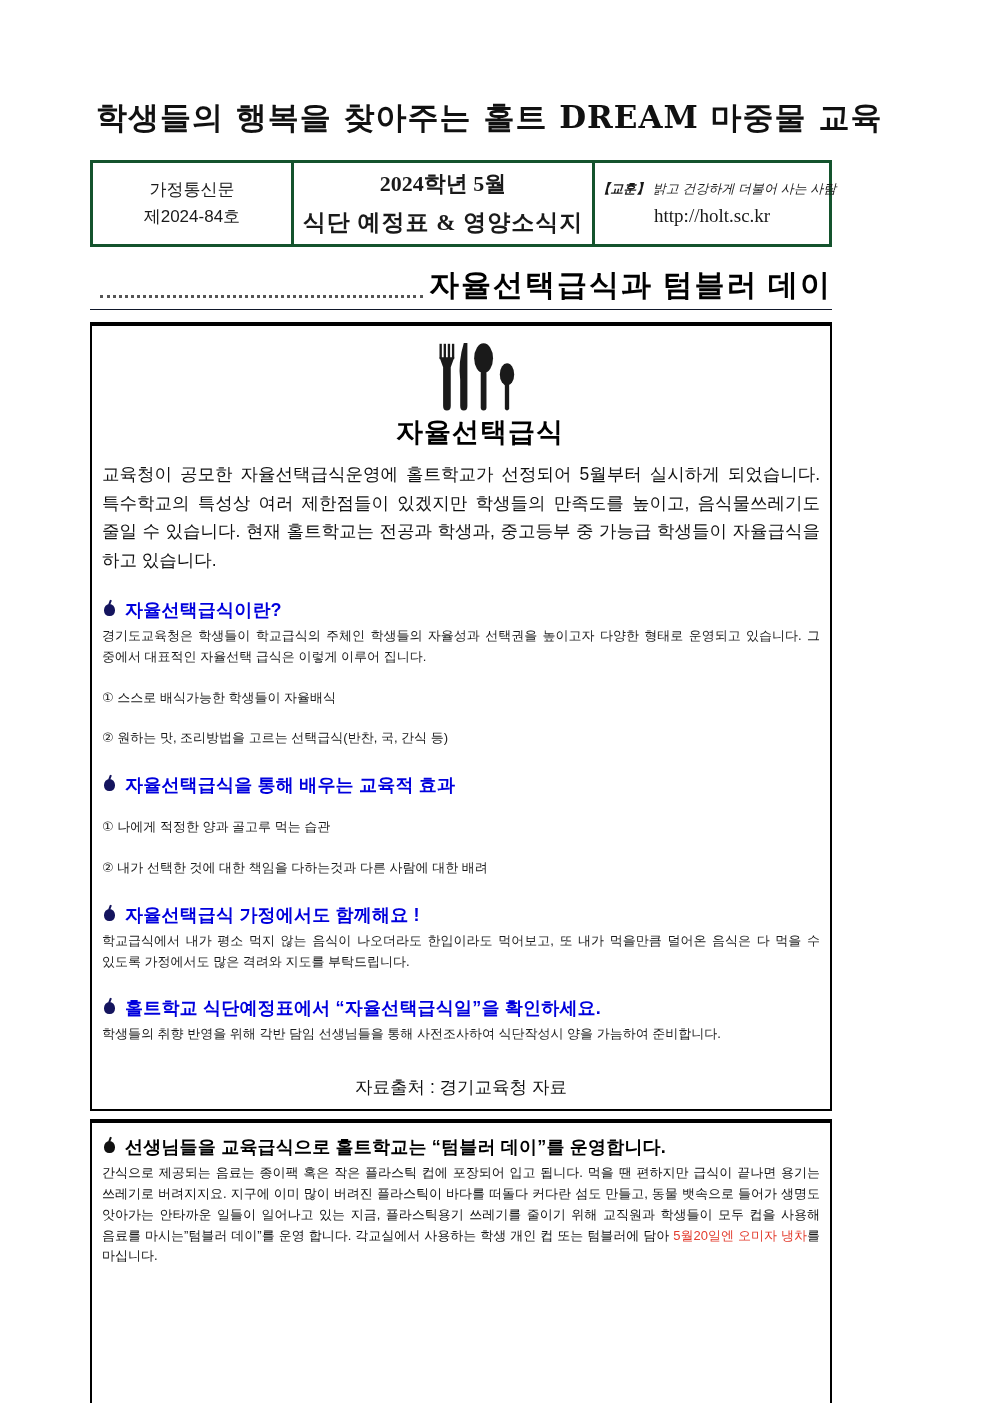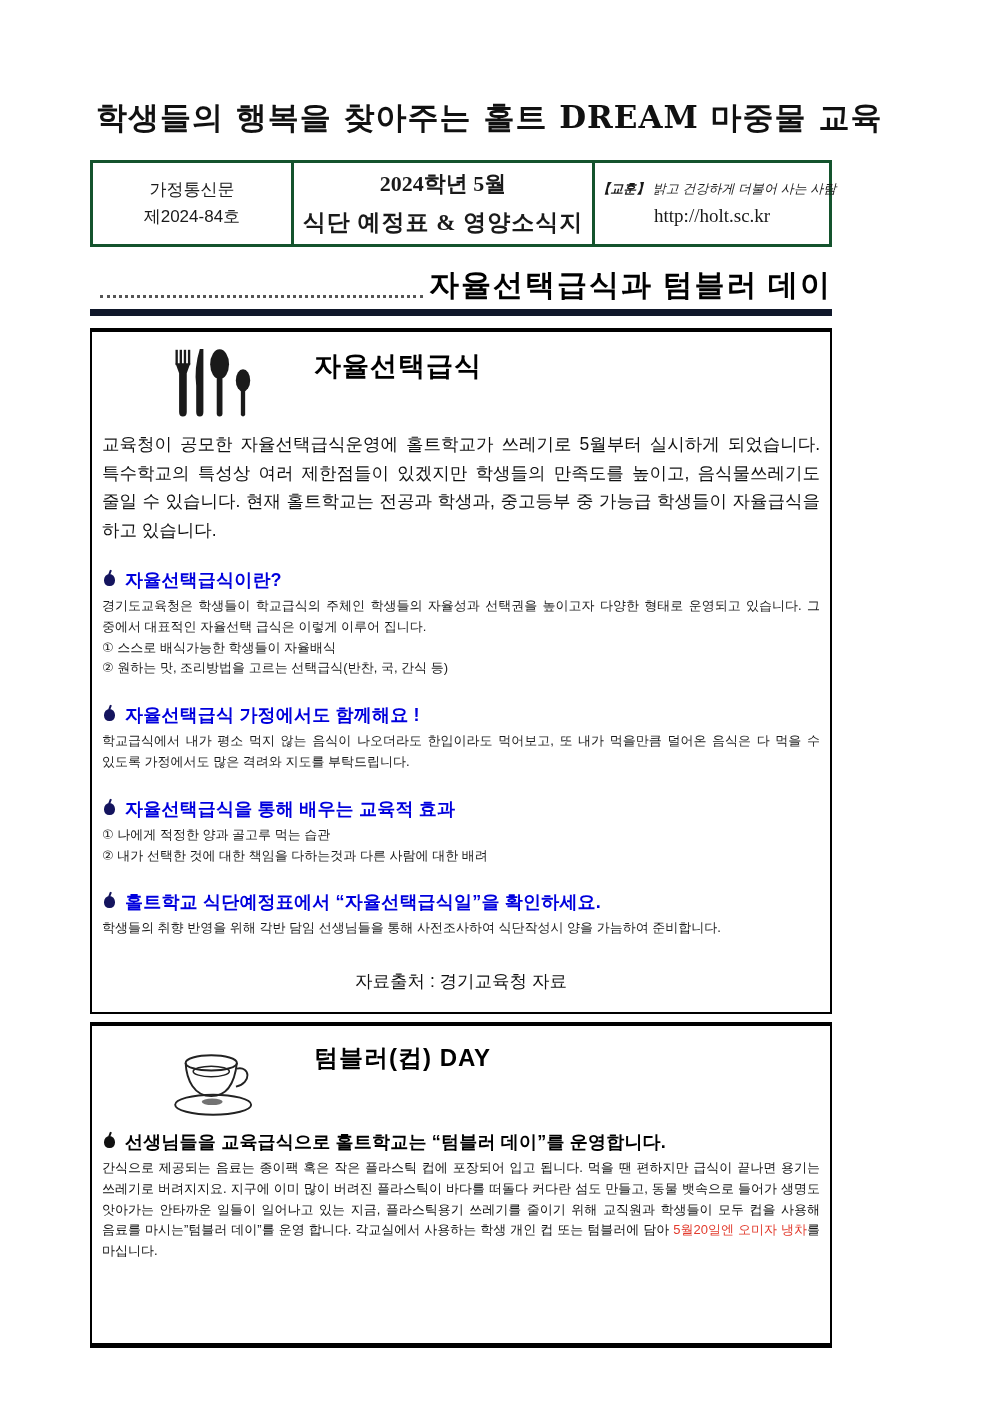--- a/index.html
+++ b/index.html
@@ -21,46 +21,46 @@
   table.info-table td{border:3px solid #14532d;text-align:center;vertical-align:middle;padding:6px 2px;}
   td.cell-doc{width:27%;font-size:17px;line-height:1.55;}
   td.cell-title{width:41%;font-family:"Liberation Serif","DejaVu Serif",serif;font-weight:600;}
   td.cell-title .t1{font-size:22px;margin-bottom:8px;}
   td.cell-title .t2{font-size:23px;letter-spacing:1px;}
   td.cell-contact{width:32%;}
   td.cell-contact .motto{font-size:13px;margin-bottom:7px;white-space:nowrap;font-style:italic;}
   td.cell-contact .motto b{font-weight:700;}
   td.cell-contact .website{font-size:19px;font-family:"Liberation Serif","DejaVu Serif",serif;}
   
-  .title-row{display:flex;align-items:flex-end;border-bottom:7px solid #0f172a;padding-bottom:3px;margin:18px 0 12px 0;}
+  .title-row{display:flex;align-items:flex-end;border-bottom:1px solid #0f172a;padding-bottom:3px;margin:18px 0 12px 0;}
   .title-row .leader{flex:1;border-bottom:3px dotted #555;margin:0 6px 8px 10px;height:0;}
   .title-row h1{
     margin:0;font-size:30px;font-weight:800;letter-spacing:2px;white-space:nowrap;
     font-family:"Liberation Serif","DejaVu Serif",serif;color:#000;
   }
   
   .box{border:2px solid #000;border-top-width:4px;box-sizing:border-box;padding:4px 10px 10px 10px;background:#fff;}
   .box1{min-height:686px;margin-bottom:8px;}
   .box2{min-height:326px;border-bottom-width:5px;}
-  .box-head{display:flex;align-items:flex-start;gap:22px;padding:12px 0 4px 38px;}
+  .box-head{display:flex;align-items:center;padding:12px 0 4px 38px;flex-direction:column;}
   .box-head h2{margin:0;font-size:27px;font-weight:800;letter-spacing:1px;color:#000;}
   .box2 .box-head h2{font-size:24px;}
   
   p.para{
     font-size:17.5px;line-height:1.63;text-align:justify;word-break:keep-all;
     margin:6px 0 0 0;color:#111;
   }
   .subsec{margin-top:24px;}
   .subsec h3{
     display:flex;align-items:baseline;margin:0 0 4px 0;
     font-size:18px;font-weight:800;color:#0000dd;letter-spacing:.2px;
   }
   .subsec h3.black-h{color:#000;}
   .subsec p{font-size:13px;line-height:1.6;margin:2px 0 0 0;text-align:justify;word-break:keep-all;}
-  .subsec p.item{text-align:left;margin-top:0;}
+  .subsec p.item{text-align:left;margin-top:20px;}
   .apple{
     position:relative;display:inline-block;flex:none;width:11px;height:12px;margin:0 10px 0 2px;
     background:#14145e;border-radius:50% 50% 46% 46%;align-self:center;
   }
   .apple::before{content:"";position:absolute;top:-4px;left:5px;width:2px;height:5px;background:#14145e;transform:rotate(22deg);}
   .apple.dark{background:#111;}
   .apple.dark::before{background:#111;}
   .source-line{text-align:center;font-size:17.5px;margin-top:30px;color:#111;}
   .red{color:#e23a2c;}
   .icon-cutlery{flex:none;}
@@ -147,74 +147,61 @@
           <path d="M37 1 Q30.5 22 33 42 L33 71 Q33 76 37 76 Q41 76 41 71 L41 1 Z"></path>
           <ellipse cx="59" cy="18" rx="10.5" ry="16.5"></ellipse>
           <rect x="55.8" y="32" width="6.4" height="44" rx="3.2"></rect>
           <ellipse cx="85" cy="36" rx="8" ry="12.5"></ellipse>
           <rect x="82.6" y="46" width="4.8" height="30" rx="2.4"></rect>
         </g>
       </svg>
       <h2>자율선택급식</h2>
     </div>
 
-    <p class="para">교육청이 공모한 자율선택급식운영에 홀트학교가 쓰레기로 5월부터 실시하게 되었습니다. 특수학교의 특성상 여러 제한점들이 있겠지만 학생들의 만족도를 높이고, 음식물쓰레기도 줄일 수 있습니다. 현재 홀트학교는 전공과 학생과, 중고등부 중 가능급 학생들이 자율급식을 하고 있습니다.</p>
+    <p class="para">교육청이 공모한 자율선택급식운영에 홀트학교가 선정되어 5월부터 실시하게 되었습니다. 특수학교의 특성상 여러 제한점들이 있겠지만 학생들의 만족도를 높이고, 음식물쓰레기도 줄일 수 있습니다. 현재 홀트학교는 전공과 학생과, 중고등부 중 가능급 학생들이 자율급식을 하고 있습니다.</p>
 
     <div class="subsec">
       <h3>
         <span class="apple"></span>
         <span>자율선택급식이란?</span>
       </h3>
       <p>경기도교육청은 학생들이 학교급식의 주체인 학생들의 자율성과 선택권을 높이고자 다양한 형태로 운영되고 있습니다. 그 중에서 대표적인 자율선택 급식은 이렇게 이루어 집니다.</p>
       <p class="item">① 스스로 배식가능한 학생들이 자율배식</p>
       <p class="item">② 원하는 맛, 조리방법을 고르는 선택급식(반찬, 국, 간식 등)</p>
     </div>
 
     <div class="subsec">
       <h3>
         <span class="apple"></span>
-        <span>자율선택급식 가정에서도 함께해요 !</span>
-      </h3>
-      <p>학교급식에서 내가 평소 먹지 않는 음식이 나오더라도 한입이라도 먹어보고, 또 내가 먹을만큼 덜어온 음식은 다 먹을 수 있도록 가정에서도 많은 격려와 지도를 부탁드립니다.</p>
-    </div>
-
-    <div class="subsec">
-      <h3>
-        <span class="apple"></span>
         <span>자율선택급식을 통해 배우는 교육적 효과</span>
       </h3>
       <p class="item">① 나에게 적정한 양과 골고루 먹는 습관</p>
       <p class="item">② 내가 선택한 것에 대한 책임을 다하는것과 다른 사람에 대한 배려</p>
     </div>
 
     <div class="subsec">
       <h3>
         <span class="apple"></span>
+        <span>자율선택급식 가정에서도 함께해요 !</span>
+      </h3>
+      <p>학교급식에서 내가 평소 먹지 않는 음식이 나오더라도 한입이라도 먹어보고, 또 내가 먹을만큼 덜어온 음식은 다 먹을 수 있도록 가정에서도 많은 격려와 지도를 부탁드립니다.</p>
+    </div>
+
+    <div class="subsec">
+      <h3>
+        <span class="apple"></span>
         <span>홀트학교 식단예정표에서 “자율선택급식일”을 확인하세요.</span>
       </h3>
       <p>학생들의 취향 반영을 위해 각반 담임 선생님들을 통해 사전조사하여 식단작성시 양을 가늠하여 준비합니다.</p>
     </div>
 
     <div class="source-line">자료출처 : 경기교육청 자료</div>
   </section>
 
   <section class="box box2">
-    <div class="box-head">
-      <svg class="icon-teacup" width="152" height="76" viewBox="0 0 110 80" aria-hidden="true">
-        <g fill="none" stroke="#222" stroke-width="2">
-          <ellipse cx="52" cy="66" rx="40" ry="10.5"></ellipse>
-          <path d="M23 22 C24 40 32 57 50 57 C68 57 75 40 77 22"></path>
-          <ellipse cx="50" cy="22" rx="27" ry="8"></ellipse>
-          <ellipse cx="50" cy="31" rx="19" ry="5.5" stroke-width="1.6"></ellipse>
-          <path d="M77 28 C91 25 93 43 76 47"></path>
-        </g>
-        <ellipse cx="51" cy="63" rx="11" ry="3.4" fill="#444" opacity="0.75"></ellipse>
-      </svg>
-      <h2>텀블러(컵) DAY</h2>
-    </div>
 
     <div class="subsec" style="margin-top:8px;">
       <h3 class="black-h">
         <span class="apple dark"></span>
         <span>선생님들을 교육급식으로 홀트학교는 “텀블러 데이”를 운영합니다.</span>
       </h3>
       <p class="para"><span>간식으로 제공되는 음료는 종이팩 혹은 작은 플라스틱 컵에 포장되어 입고 됩니다. 먹을 땐 편하지만 급식이 끝나면 용기는 쓰레기로 버려지지요. 지구에 이미 많이 버려진 플라스틱이 바다를 떠돌다 커다란 섬도 만들고, 동물 뱃속으로 들어가 생명도 앗아가는 안타까운 일들이 일어나고 있는 지금, 플라스틱용기 쓰레기를 줄이기 위해 교직원과 학생들이 모두 컵을 사용해 음료를 마시는”텀블러 데이”를 운영 합니다. 각교실에서 사용하는 학생 개인 컵 또는 텀블러에 담아 </span><span class="red">5월20일엔 오미자 냉차</span><span>를 마십니다.</span></p>
     </div>
   </section>
 

